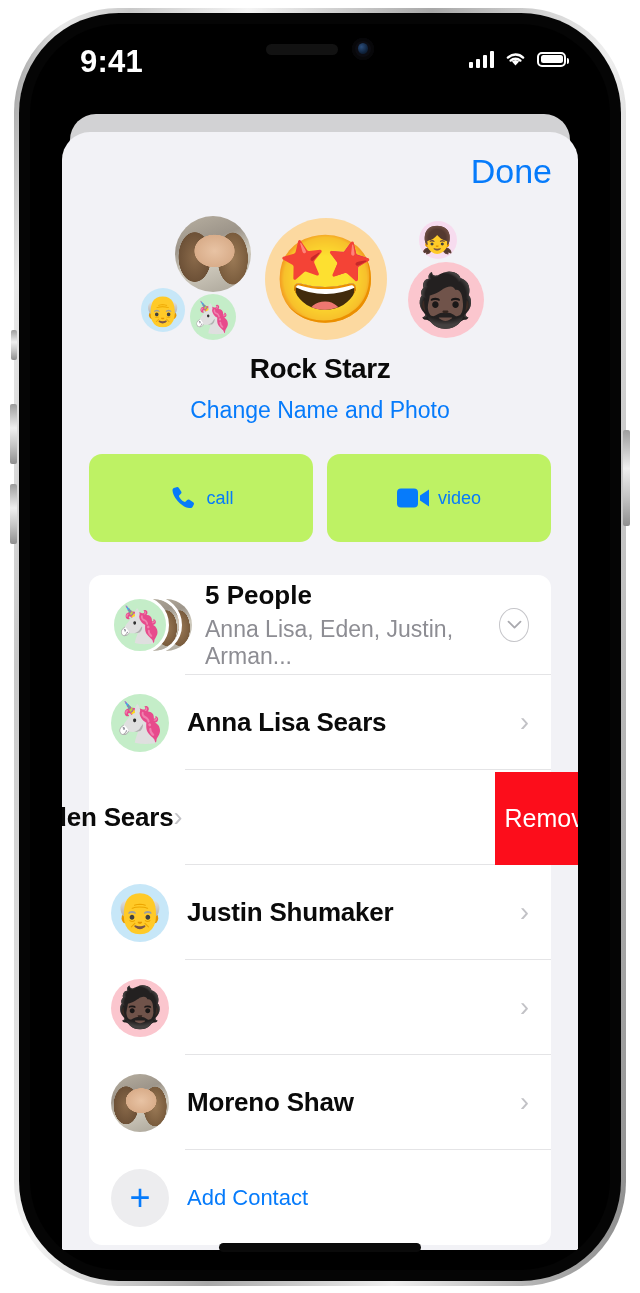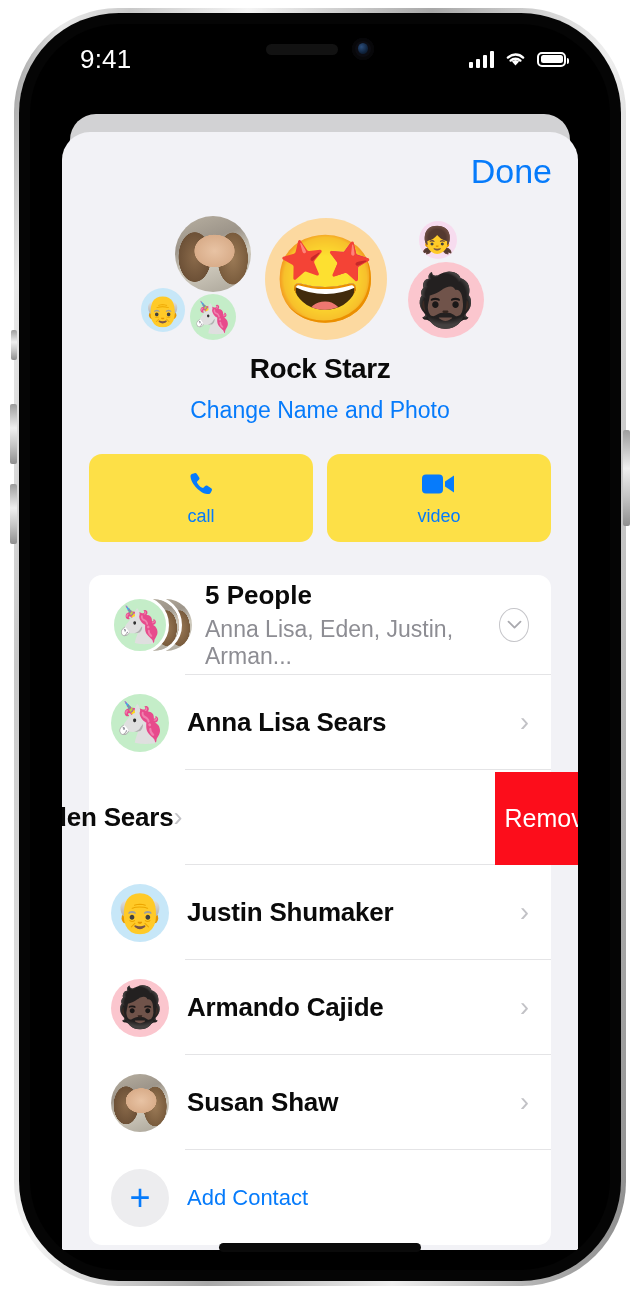--- a/index.html
+++ b/index.html
@@ -25,21 +25,21 @@
 
   
   .btn-side{ position:absolute; background:linear-gradient(180deg,#9d9d9d,#efefef 40%,#c4c4c4 70%,#8f8f8f); border-radius:2px; }
   .btn-mute{ left:11px; top:330px; width:6px; height:30px; }
   .btn-volup{ left:10px; top:404px; width:7px; height:60px; }
   .btn-voldn{ left:10px; top:484px; width:7px; height:60px; }
   .btn-power{ right:10px; top:430px; width:7px; height:96px; }
 
   
   .statusbar{ position:absolute; left:0; top:0; width:580px; height:74px; color:#fff; }
-  .sb-time{ position:absolute; left:50px; top:20px; font-size:26px; font-weight:normal; letter-spacing:.2px; }
+  .sb-time{ position:absolute; left:50px; top:20px; font-size:31px; font-weight:bold; letter-spacing:.2px; }
   .sb-right{ position:absolute; right:44px; top:26px; display:flex; align-items:center; gap:9px; }
   .bars{ display:flex; align-items:flex-end; gap:3px; height:17px; }
   .bars i{ display:block; width:4px; background:#fff; border-radius:1px; }
   .bars i:nth-child(1){ height:6px; } .bars i:nth-child(2){ height:9px; }
   .bars i:nth-child(3){ height:13px; } .bars i:nth-child(4){ height:17px; }
   .batt{ width:29px; height:15px; border:2px solid #fff; border-radius:5px; position:relative; }
   .batt::after{ content:""; position:absolute; right:-5px; top:4px; width:2.5px; height:6px; background:#fff; border-radius:0 2px 2px 0; }
   .batt i{ position:absolute; left:1.5px; top:1.5px; bottom:1.5px; width:22px; background:#fff; border-radius:2.5px; display:block; }
 
   
@@ -76,21 +76,21 @@
       radial-gradient(ellipse 30% 46% at 26% 54%, #8a6a4a 0%, #6d5137 70%, rgba(109,81,55,0) 72%),
       radial-gradient(ellipse 28% 48% at 76% 56%, #9b7a56 0%, #7a5c3d 70%, rgba(122,92,61,0) 72%),
       linear-gradient(160deg,#b9b1a2 0%,#9d958a 34%,#cfcabd 58%,#a8a296 100%); }
 
   
   .title{ text-align:center; font-size:28px; font-weight:bold; color:#0a0a0a; letter-spacing:-.4px; margin-top:2px; }
   .subtitle{ text-align:center; font-size:23px; color:#067bfb; margin-top:12px; cursor:pointer; }
 
   
   .actions{ display:flex; gap:14px; padding:0 27px; margin-top:30px; }
-  .action{ flex:1; height:88px; background:#fde047; border-radius:13px; display:flex; flex-direction:column;
+  .action{ flex:1; height:88px; background:#bef264; border-radius:13px; display:flex; flex-direction:row;
            align-items:center; justify-content:center; gap:7px; cursor:pointer; }
   .action .glyph{ height:30px; display:flex; align-items:center; }
   .action .lbl{ font-size:18px; color:#067bfb; }
 
   
   .card{ margin:33px 27px 0 27px; background:#fff; border-radius:13px; position:relative; }
   .row{ display:flex; align-items:center; height:95px; padding:0 22px; position:relative; cursor:pointer; }
   .row .sep{ position:absolute; left:96px; right:0; bottom:0; height:1px; background:#e4e4e6; }
   .row:last-child .sep{ display:none; }
 
@@ -255,30 +255,29 @@
 
         <div class="row">
           <div class="rav blue">👴</div>
           <div class="rname">Justin Shumaker</div>
           <div class="chev">›</div>
           <div class="sep"></div>
         </div>
 
         <div class="row">
           <div class="rav pink">🧔🏿</div>
-          <div class="rname">Armando Cajide</div>
           <div class="chev">›</div>
           <div class="sep"></div>
         </div>
 
         <div class="row">
           <div class="rav">
               <div class="photo-face"></div>
             </div>
-          <div class="rname">Susan Shaw</div>
+          <div class="rname">Moreno Shaw</div>
           <div class="chev">›</div>
           <div class="sep"></div>
         </div>
 
         <div class="row">
           <div class="plus-circ">+</div>
           <div class="add-lbl">Add Contact</div>
 
         </div>
 

